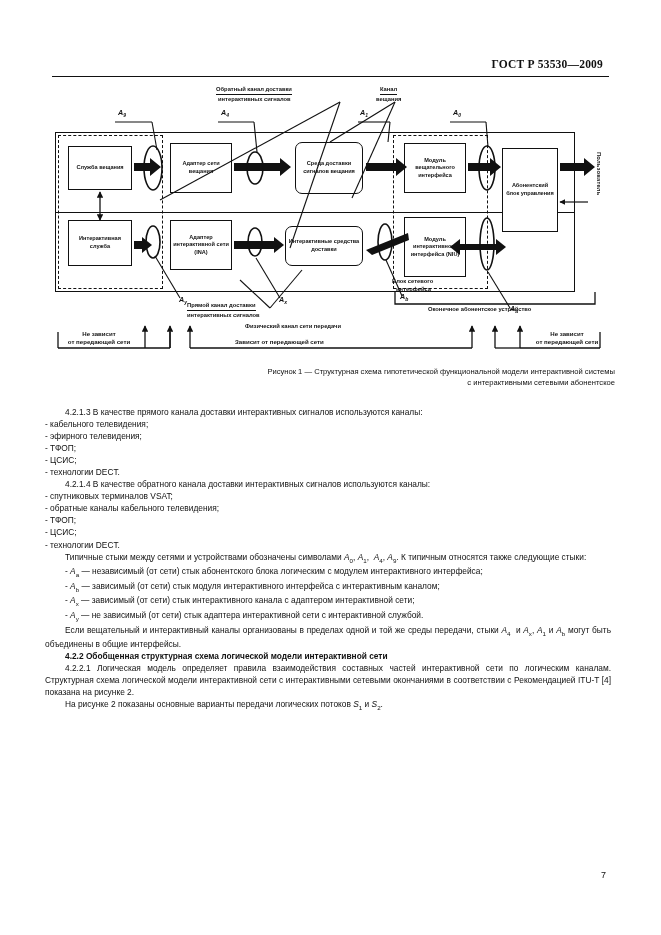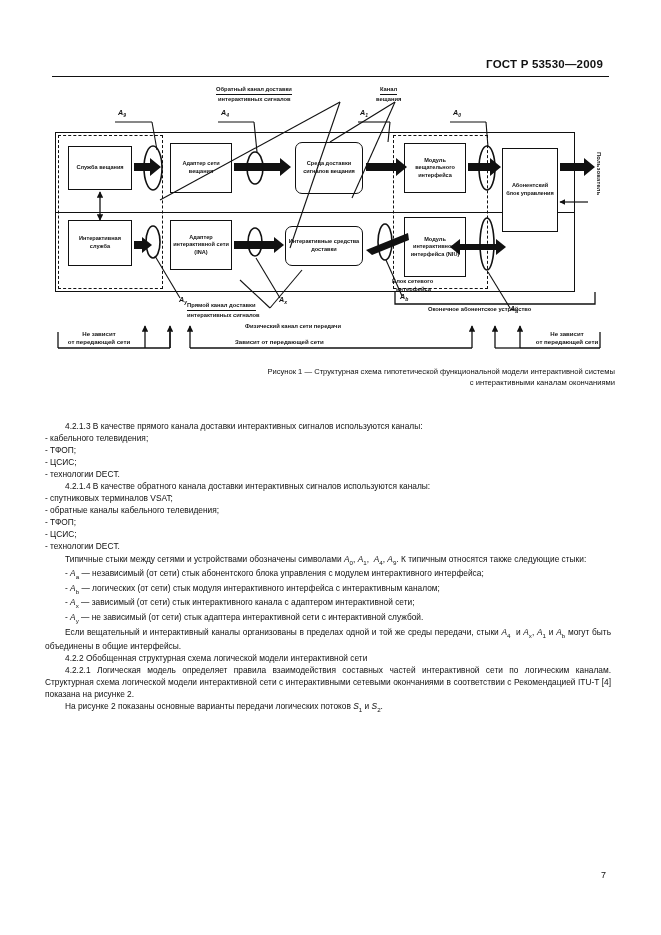--- a/index.html
+++ b/index.html
@@ -22,20 +22,21 @@
 
   
   .header {
     position: absolute;
     top: 58px;
     right: 58px;
     font-size: 11.5px;
     font-weight: bold;
     letter-spacing: 0.2px;
     color: #111;
+    font-family: Liberation Serif, serif;
   }
   .header-rule {
     position: absolute;
     top: 76px;
     left: 52px;
     right: 52px;
     height: 1px;
     background: #111;
   }
 
@@ -145,30 +146,30 @@
     text-align: right;
     font-size: 7.6px;
     line-height: 1.5;
     color: #111;
   }
 
   
   .body {
     position: absolute;
     left: 45px;
-    top: 420px;
+    top: 406px;
     width: 566px;
     font-size: 8.35px;
     line-height: 1.445;
     color: #111;
   }
   .body p { margin: 0; }
   .body p.ind { text-indent: 20px; }
   .body p.just { text-align: justify; }
-  .body p.bold { font-weight: normal; text-indent: 20px; }
+  .body p.bold { font-weight: bold; text-indent: 20px; }
   .body i { font-style: italic; }
   .body sub { font-size: 6.2px; }
 
   .pageno {
     position: absolute;
     right: 55px;
     bottom: 55px;
     font-size: 9px;
     color: #111;
   }
@@ -373,48 +374,49 @@
     </div>
     <div class="bracket-lbl" style="left:195px; top:258px;">Зависит от передающей сети</div>
     <div class="bracket-lbl" style="left:482px; top:250px; width:90px;">
       <span>Не зависит</span><br>
       <span>от передающей сети</span>
     </div>
   </div>
 
   <div class="caption">
     <div>Рисунок 1 — Структурная схема гипотетической функциональной модели интерактивной системы</div>
-    <div>с интерактивными каналам окончаниями</div>
+    <div>с интерактивными сетевыми абонентское</div>
   </div>
 
   <div class="body">
 
     <p class="ind">4.2.1.3 В качестве прямого канала доставки интерактивных сигналов используются каналы:</p>
     <p>- кабельного телевидения;</p>
+    <p>- эфирного телевидения;</p>
     <p>- ТФОП;</p>
     <p>- ЦСИС;</p>
     <p>- технологии DECT.</p>
 
     <p class="ind">4.2.1.4 В качестве обратного канала доставки интерактивных сигналов используются каналы:</p>
     <p>- спутниковых терминалов VSAT;</p>
     <p>- обратные каналы кабельного телевидения;</p>
     <p>- ТФОП;</p>
     <p>- ЦСИС;</p>
     <p>- технологии DECT.</p>
 
 
     <p class="ind just">
       <span>Типичные стыки между сетями и устройствами обозначены символами </span><i>A</i><sub>0</sub>, <i>A</i><sub>1</sub>,&nbsp; <i>A</i><sub>4</sub>, <i>A</i><sub>9</sub><span>. К типичным относятся также следующие стыки:</span>
     </p>
 
     <p class="ind just">
-      - <i>A</i><sub>a</sub><span> — независимый (от сети) стык абонентского блока управления с модулем интерактивного интерфейса;</span>
-    </p>
-    <p class="ind just">
-      - <i>A</i><sub>b</sub><span> — логических (от сети) стык модуля интерактивного интерфейса с интерактивным каналом;</span>
+      - <i>A</i><sub>a</sub><span> — независимый (от сети) стык абонентского блока логическим с модулем интерактивного интерфейса;</span>
+    </p>
+    <p class="ind just">
+      - <i>A</i><sub>b</sub><span> — зависимый (от сети) стык модуля интерактивного интерфейса с интерактивным каналом;</span>
     </p>
     <p class="ind just">
       - <i>A</i><sub>x</sub><span> — зависимый (от сети) стык интерактивного канала с адаптером интерактивной сети;</span>
     </p>
     <p class="ind just">
       - <i>A</i><sub>y</sub><span> — не зависимый (от сети) стык адаптера интерактивной сети с интерактивной службой.</span>
     </p>
 
     <p class="ind just">
       <span>Если вещательный и интерактивный каналы организованы в пределах одной и той же среды передачи, стыки </span><i>A</i><sub>4</sub>&nbsp; и <i>A</i><sub>x</sub>, <i>A</i><sub>1</sub> и <i>A</i><sub>b</sub><span> могут быть объединены в общие интерфейсы.</span>

